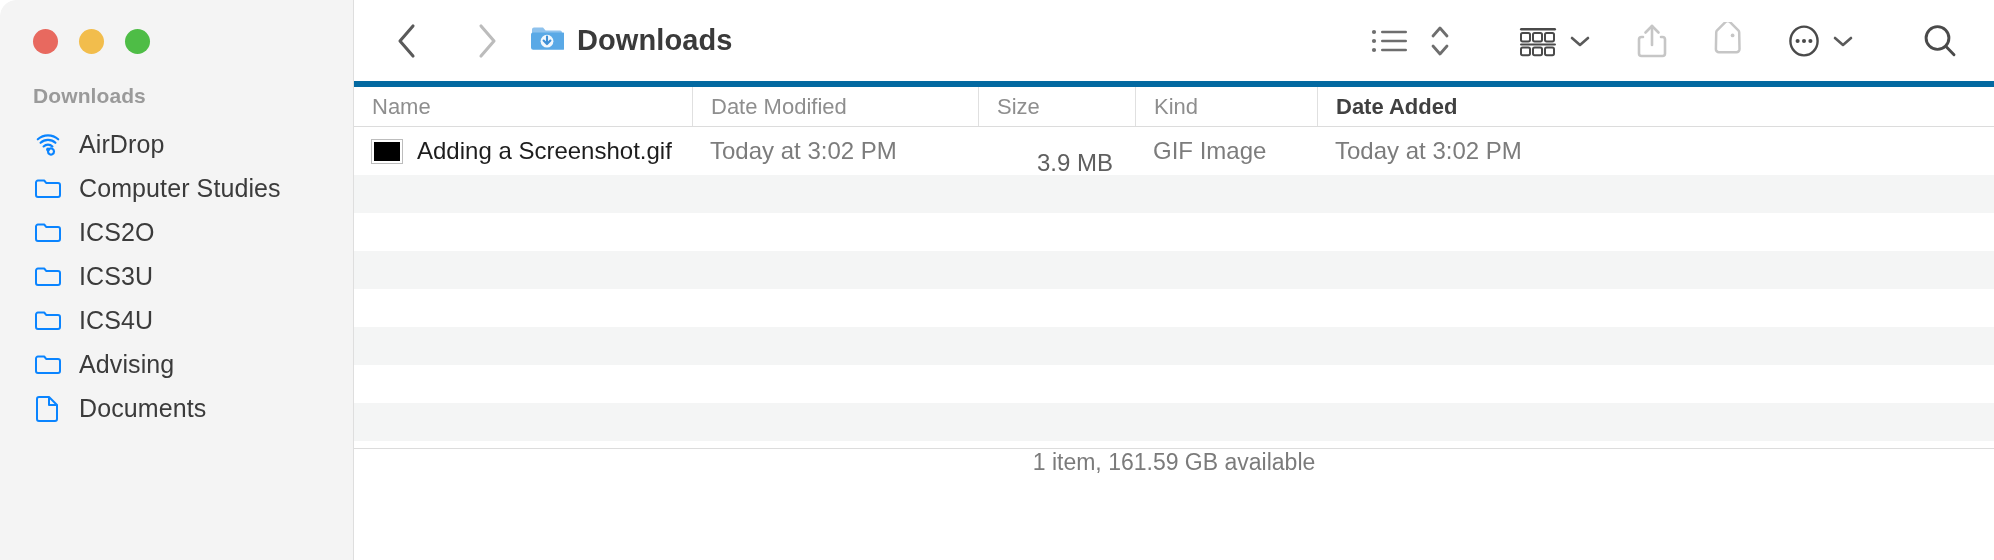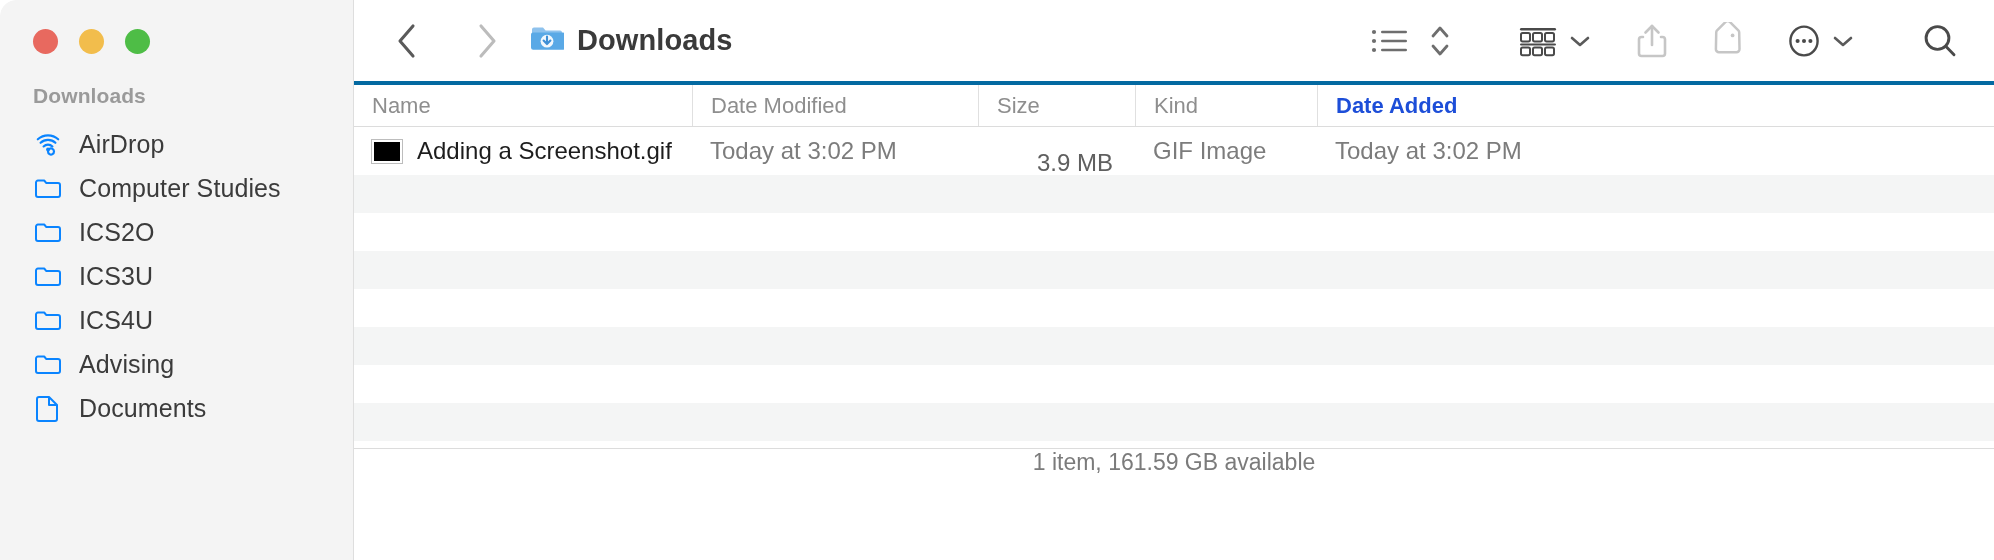--- a/index.html
+++ b/index.html
@@ -54,28 +54,28 @@
   .spacer { flex:1; }
   .tb-group { display:flex; align-items:center; }
   .tb-btn { display:flex; align-items:center; justify-content:center; height:54px; }
   .chev-sm { margin-left:9px; display:flex; align-items:center; }
   .gap-a { width:64px; } .gap-b { width:44px; } .gap-c { width:38px; }
   .gap-d { width:38px; } .gap-e { width:66px; }
 
   
   .col-head {
     height:46px; flex:0 0 46px; display:flex; align-items:stretch;
-    background:#ffffff; border-top:4px solid #0369a1; border-bottom:1px solid #dcdcdc;
+    background:#ffffff; border-top:6px solid #0369a1; border-bottom:1px solid #dcdcdc;
   }
   .ch {
     display:flex; align-items:center; font-size:22px; color:#8e8e8e;
     border-left:1px solid #e0e0e0; padding-left:18px; white-space:nowrap;
   }
   .ch:first-child { border-left:none; }
-  .ch.active { color:#1d4ed8; font-weight:700; }
+  .ch.active { color:#404040; font-weight:700; }
 
   
   .rows { flex:1; position:relative; overflow:hidden; background:#3b82f6; }
   .row { height:38px; display:flex; align-items:center; background:#ffffff; }
   .row.alt { background:#f4f5f5; }
   .row.file { height:48px; }
   .cell { font-size:24px; color:#7c7c7c; display:flex; align-items:center; white-space:nowrap; overflow:hidden; }
   .cell.name { color:#1d1d1d; gap:15px; padding-left:18px; }
   .cell.num { justify-content:flex-end; padding-right:22px; color:#5f5f5f;margin-top:24px; }
   .cell.pad { padding-left:18px; }

